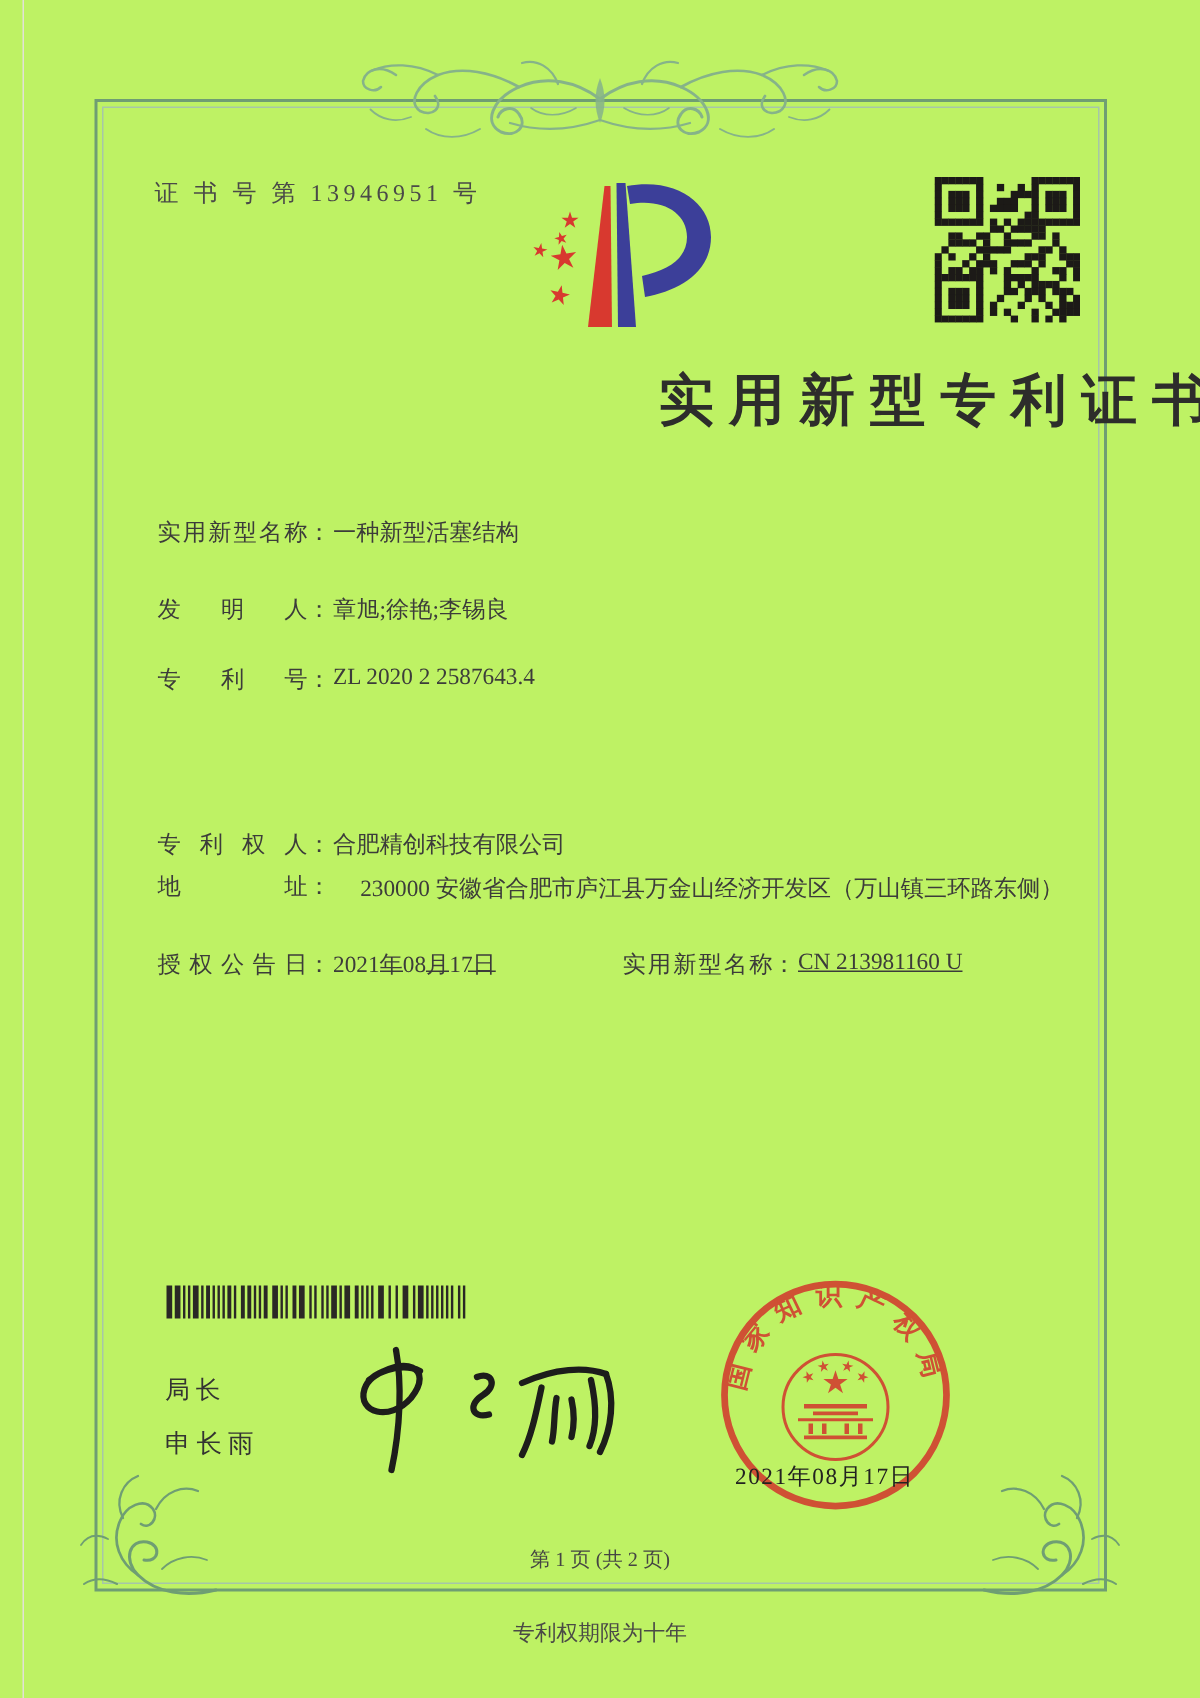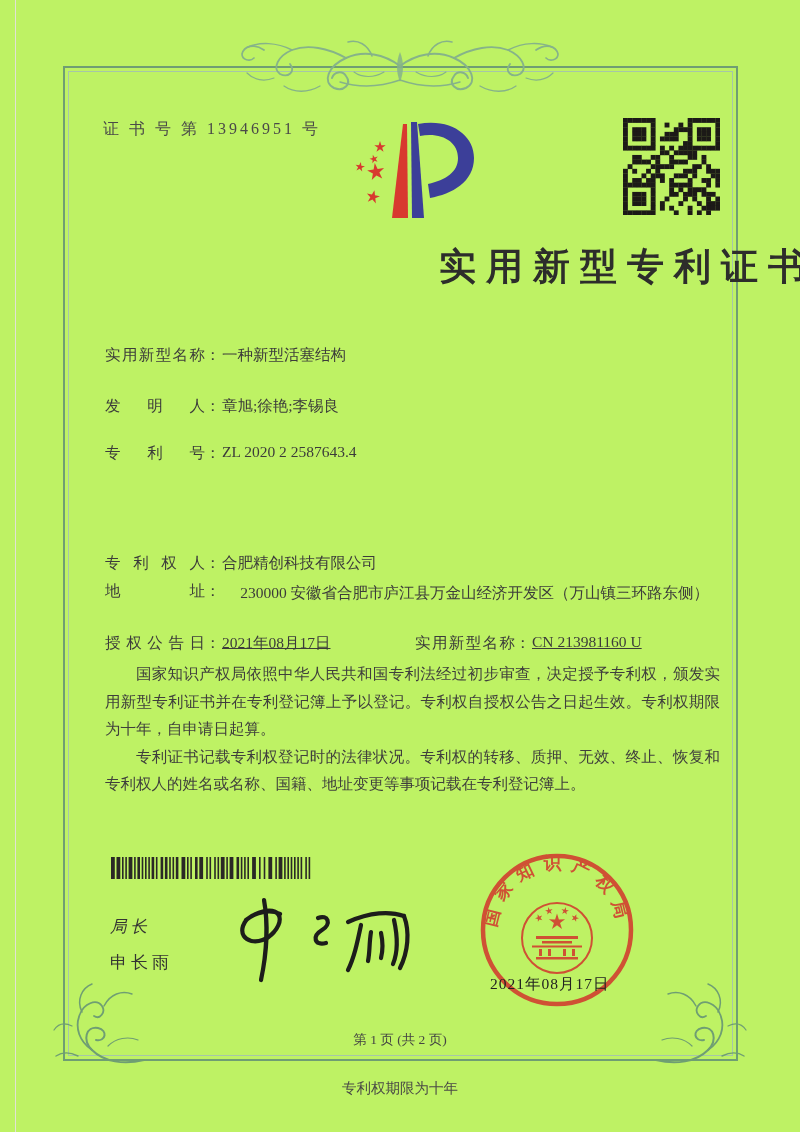--- a/index.html
+++ b/index.html
@@ -29,21 +29,21 @@
   .colon{display:inline-block; width:17px; vertical-align:top;}
   .val{vertical-align:top;text-align:right;}
   .val-wrap{display:inline-block; width:487px; white-space:normal; line-height:24px; vertical-align:top;}
   .subfield{position:absolute; top:0; white-space:nowrap;text-decoration:underline;}
   #body-text{
     left:105px; top:660px; width:615px; font-size:15.5px; line-height:27.5px;
     text-align:justify; color:#3f3f3c;
   }
   #body-text p{margin:0; text-indent:2em;}
   #barcode{left:110px; top:856px;}
-  #director-title{left:110px; top:916px; font-size:16.5px; letter-spacing:4px; color:#343432;font-style:italic;}
+  #director-title{left:110px; top:916px; font-size:16.5px; letter-spacing:4px; color:#343432;}
   #director-name{left:110px; top:951px; font-size:17px; letter-spacing:4px; color:#343432;}
   #signature{left:218px; top:890px;}
   #seal{left:478px; top:851px;}
   #seal-date{left:490px; top:974px; font-size:15.5px; letter-spacing:1px; color:#222220;}
   #page-info{left:0; top:1031px; width:100%; text-align:center; font-size:13.5px; color:#454543;}
   #back-note{left:0; top:1079px; width:100%; text-align:center; font-size:14.5px; color:#4a4a46;}
   #qr{left:623px; top:118px;}
   #logo{left:348px; top:116px;}
   #ornament-top{left:240px; top:20px;}
   .corner-flourish{top:982px;}
@@ -364,24 +364,20 @@
   </div>
   <div class="abs frow" style="top:633px; width:615px">
     <span class="subfield" style="left:0">
       <span class="lbl">授权公告日</span><span class="colon">：</span><span class="val">2021年08月17日</span>
     </span>
     <span class="subfield" style="left:310px">
       <span class="lbl">实用新型名称</span><span class="colon">：</span><span class="val">CN 213981160 U</span>
     </span>
   </div>
 
-  <div id="body-text" class="abs">
-    <p>国家知识产权局依照中华人民共和国专利法经过初步审查，决定授予专利权，颁发实用新型专利证书并在专利登记簿上予以登记。专利权自授权公告之日起生效。专利权期限为十年，自申请日起算。</p>
-    <p>专利证书记载专利权登记时的法律状况。专利权的转移、质押、无效、终止、恢复和专利权人的姓名或名称、国籍、地址变更等事项记载在专利登记簿上。</p>
-  </div>
 
   <svg id="barcode" class="abs" width="205" height="24" viewBox="0 0 205 24">
       <rect x="1" y="1" width="3.8" height="22" fill="#2a2825"></rect>
       <rect x="6.5" y="1" width="3.8" height="22" fill="#2a2825"></rect>
       <rect x="12" y="1" width="1.6" height="22" fill="#2a2825"></rect>
       <rect x="15.3" y="1" width="1.6" height="22" fill="#2a2825"></rect>
       <rect x="18.6" y="1" width="3.8" height="22" fill="#2a2825"></rect>
       <rect x="24.1" y="1" width="1.6" height="22" fill="#2a2825"></rect>
       <rect x="27.400000000000002" y="1" width="2.6" height="22" fill="#2a2825"></rect>
       <rect x="31.700000000000003" y="1" width="1.6" height="22" fill="#2a2825"></rect>

